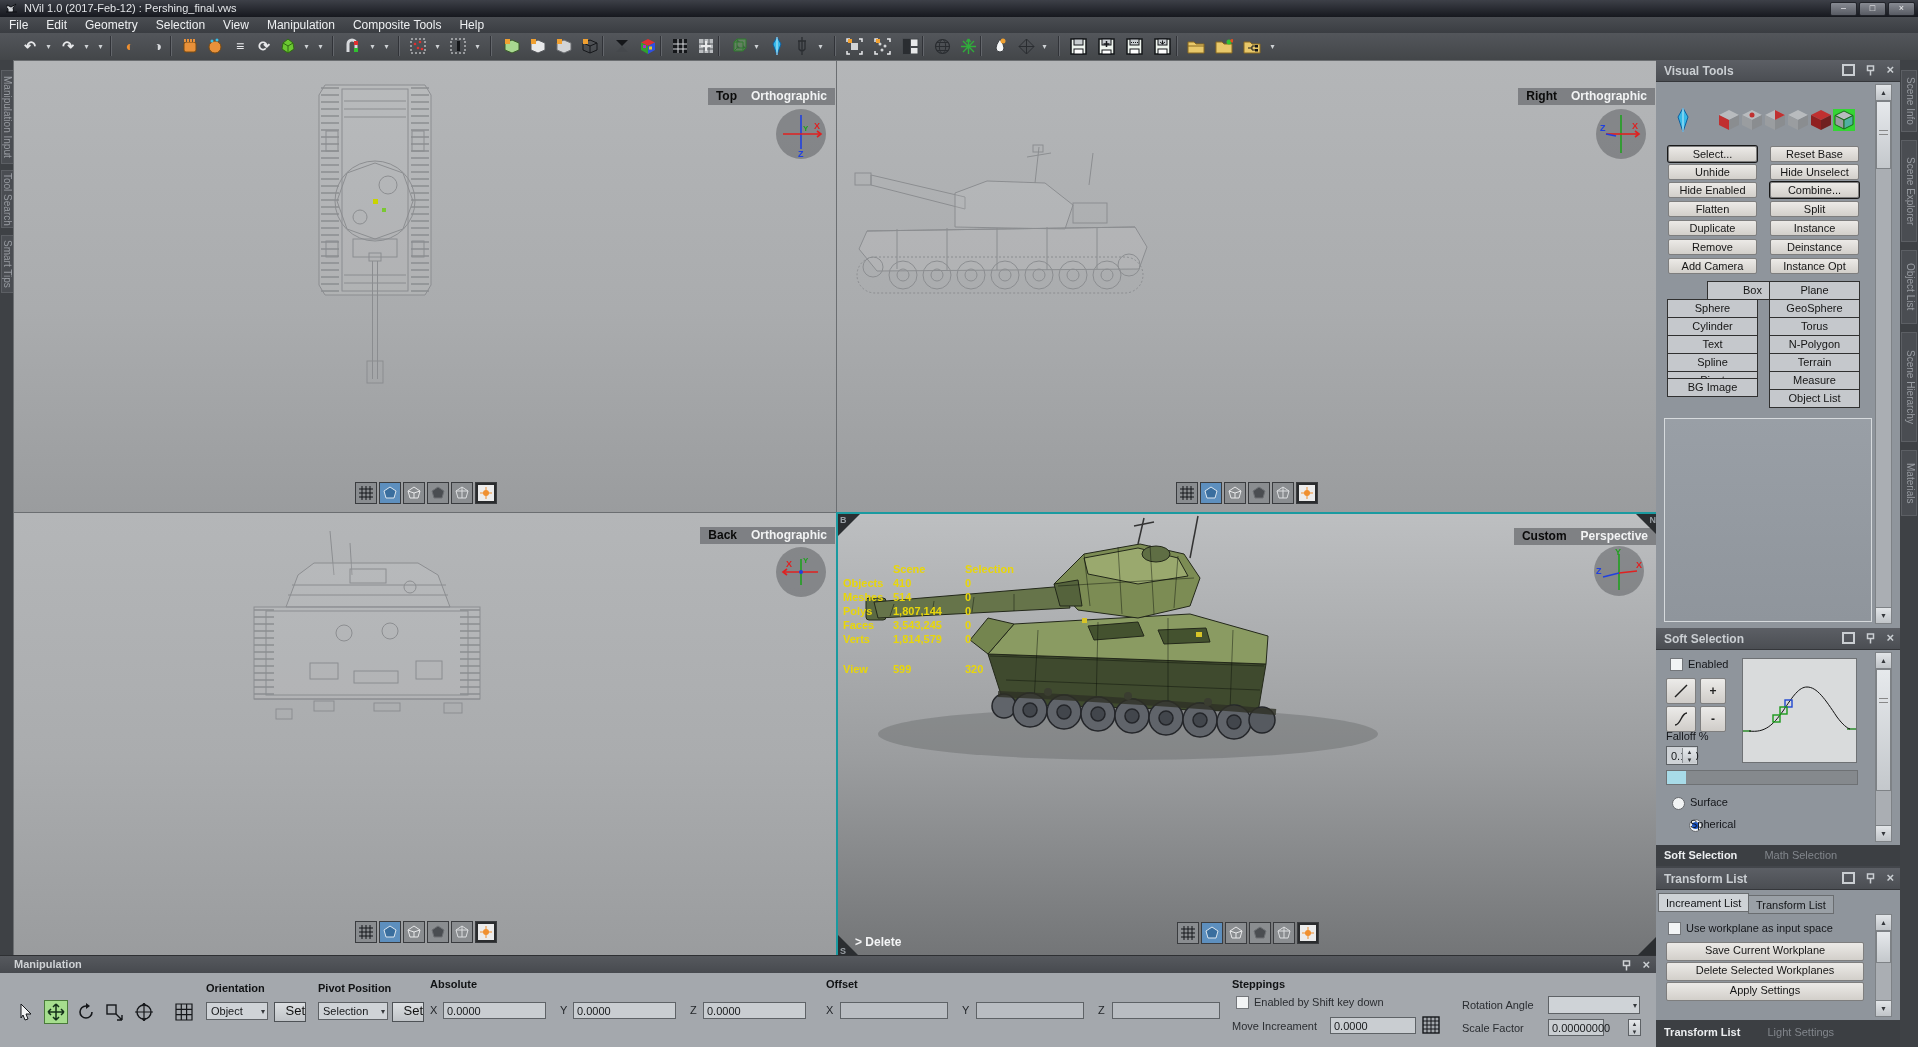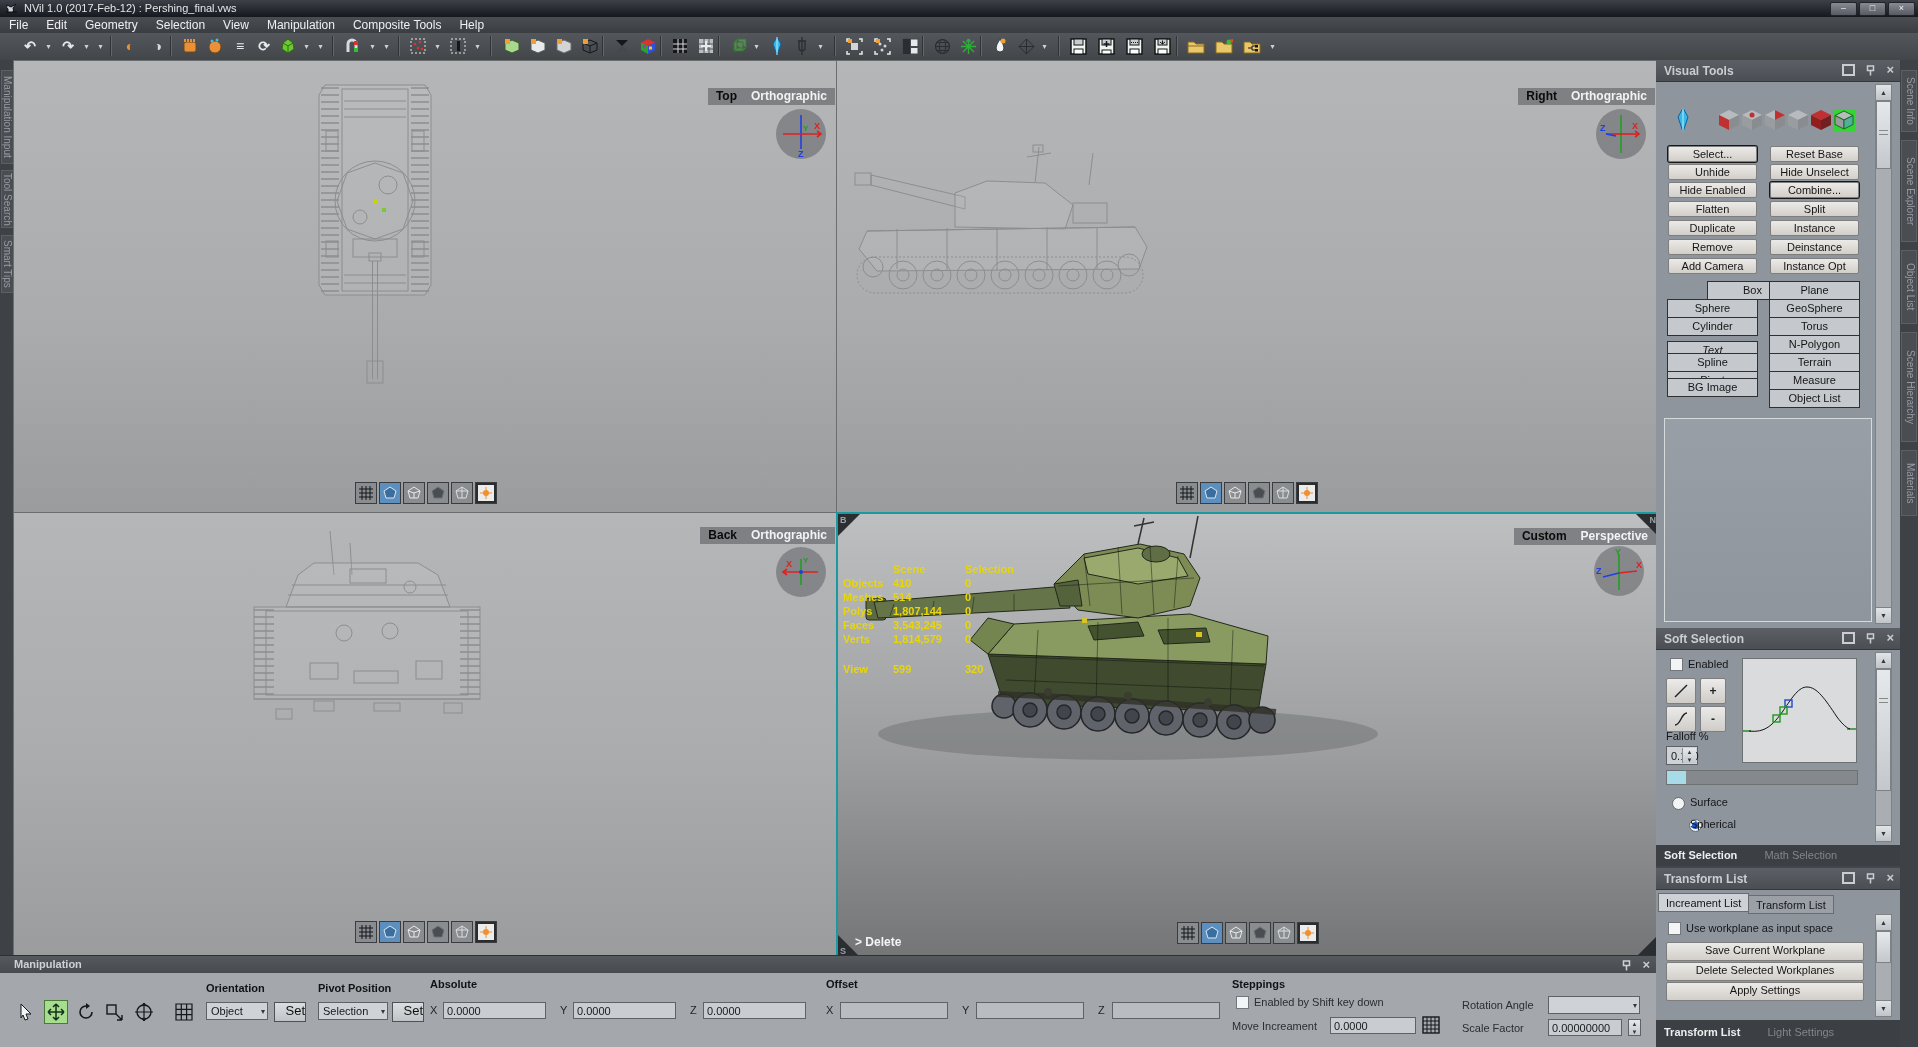--- a/index.html
+++ b/index.html
@@ -853,21 +853,21 @@
       <div class="vt-btn" style="left:114px;top:157px;">Deinstance</div>
       <div class="vt-btn" style="left:12px;top:176px;">Add Camera</div>
       <div class="vt-btn" style="left:114px;top:176px;">Instance Opt</div>
 
       <div class="prim-btn" style="left:11px;top:199px;margin-left:40px;">Box</div>
       <div class="prim-btn" style="left:113px;top:199px;">Plane</div>
       <div class="prim-btn" style="left:11px;top:217px;">Sphere</div>
       <div class="prim-btn" style="left:113px;top:217px;">GeoSphere</div>
       <div class="prim-btn" style="left:11px;top:235px;">Cylinder</div>
       <div class="prim-btn" style="left:113px;top:235px;">Torus</div>
-      <div class="prim-btn" style="left:11px;top:259px;font-style:italic;">Text</div>
+      <div class="prim-btn" style="left:11px;top:253px;">Text</div>
       <div class="prim-btn" style="left:113px;top:253px;">N-Polygon</div>
       <div class="prim-btn" style="left:11px;top:271px;">Spline</div>
       <div class="prim-btn" style="left:113px;top:271px;">Terrain</div>
       <div class="prim-btn" style="left:11px;top:289px;">Pivot</div>
       <div class="prim-btn" style="left:113px;top:289px;">Measure</div>
       <div class="prim-btn" style="left:11px;top:296px;">BG Image</div>
       <div class="prim-btn" style="left:113px;top:307px;">Object List</div>
 
       <div class="empty-list" style="left:8px;top:336px;width:206px;height:202px;"></div>
 
@@ -1043,17 +1043,17 @@
     <div class="mfield" style="left:1330px;top:61px;width:86px;">0.0000</div>
     <span class="mtool" style="left:1420px;top:58px;width:22px;height:22px;">
         <svg width="18" height="18">
           <rect x="1" y="1" width="16" height="16" fill="none" stroke="#15171a" stroke-width="1.4"></rect>
           <path d="M1,5 H17 M1,9 H17 M1,13 H17 M5,1 V17 M9,1 V17 M13,1 V17" stroke="#15171a"></path>
         </svg>
       </span>
     <span class="mchk-lbl" style="left:1462px;top:43px;">Rotation Angle</span>
     <div class="msel" style="left:1548px;top:40px;width:92px;"></div>
     <span class="mchk-lbl" style="left:1462px;top:66px;">Scale Factor</span>
-    <div class="mfield" style="left:1548px;top:63px;width:74px;">0.00000000</div>
+    <div class="mfield" style="left:1548px;top:63px;width:56px;">0.00000000</div>
     <div class="abs" style="left:1628px;top:63px;width:13px;height:17px;background:linear-gradient(#e6e9ec,#c4c8cc);border:1px solid #5e6266;font-size:6px;line-height:8px;text-align:center;color:#34373b;box-sizing:border-box;">▲<br>▼</div>
   </div>
 
 </div>
 
 </body></html>

